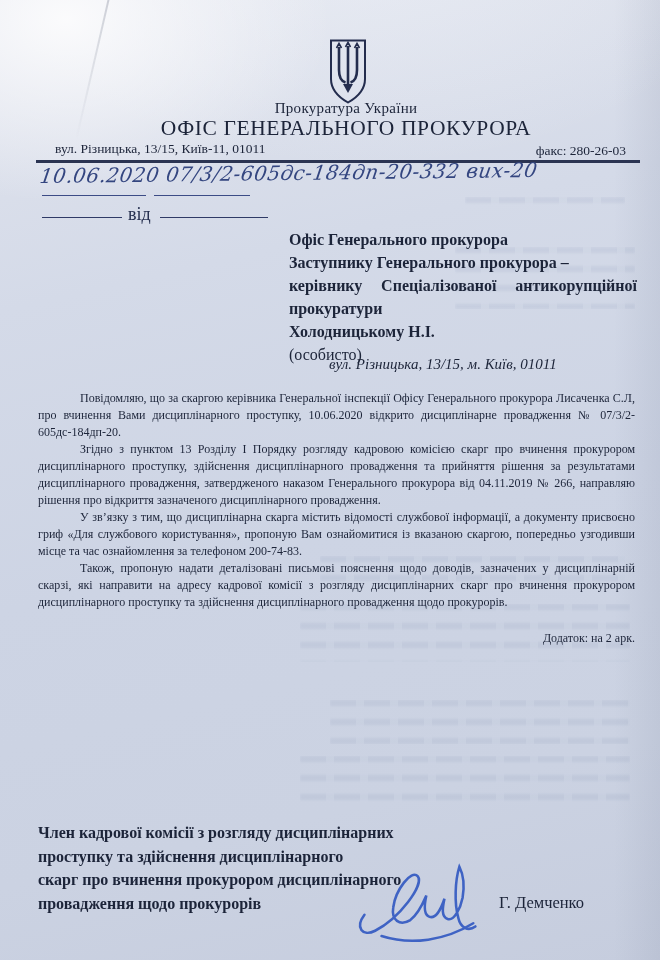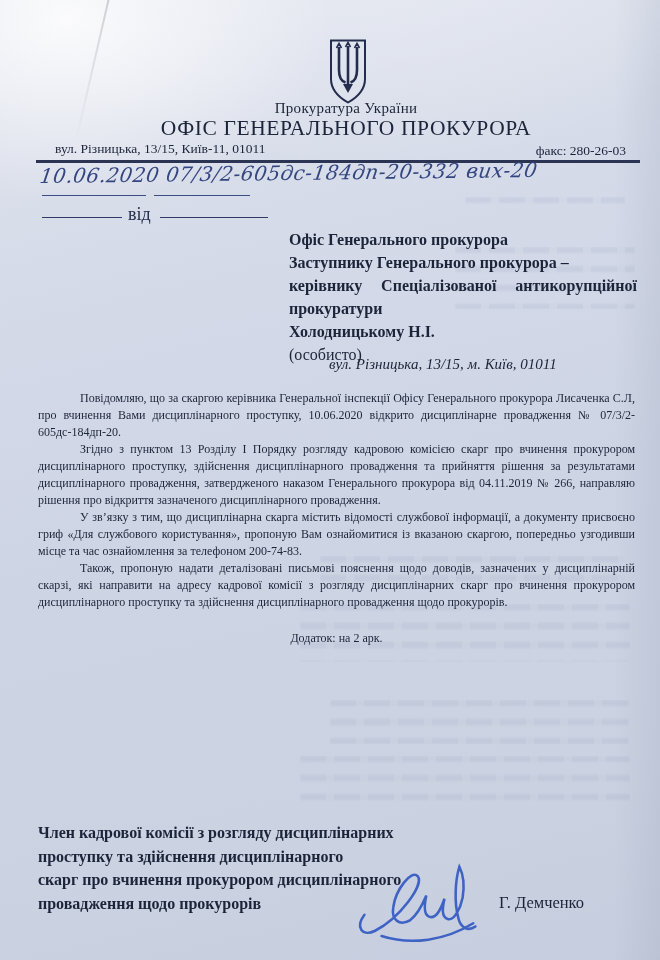--- a/index.html
+++ b/index.html
@@ -37,21 +37,21 @@
   .addressee{position:absolute;left:289px;top:228px;width:348px;font-size:16px;
     font-weight:bold;line-height:23px;}
   .addressee .ln{display:block;}
   .addressee .jst{text-align:justify;text-align-last:justify;}
   .personal{font-weight:normal;}
   .addr-it{position:absolute;left:289px;top:356px;font-style:italic;font-size:15px;margin-left:40px;}
   
   .body{position:absolute;left:38px;top:390px;width:597px;font-size:12px;
     line-height:17px;text-align:justify;}
   .body p{margin:0;text-indent:42px;}
-  .attachment{margin-top:19px !important;text-indent:0 !important;text-align:center;font-family:Liberation Serif, serif;}
+  .attachment{margin-top:19px !important;text-indent:0 !important;text-align:right;font-family:Liberation Serif, serif;}
   
   .sig-title{position:absolute;left:38px;top:821px;font-weight:bold;font-size:16px;line-height:23.5px;}
   .sig-title .ln{display:block;}
   .sig-svg{position:absolute;left:346px;top:855px;}
   .sig-name{position:absolute;left:499px;top:893px;font-weight:normal;font-size:16.5px;white-space:nowrap;}
   
   .ghost{position:absolute;opacity:.55;filter:blur(1.2px);
     background:repeating-linear-gradient(180deg,
       rgba(66,86,134,.13) 0 6px, rgba(66,86,134,0) 6px 19px);
     mask-image:repeating-linear-gradient(90deg,#000 0 26px,rgba(0,0,0,.25) 26px 34px);

